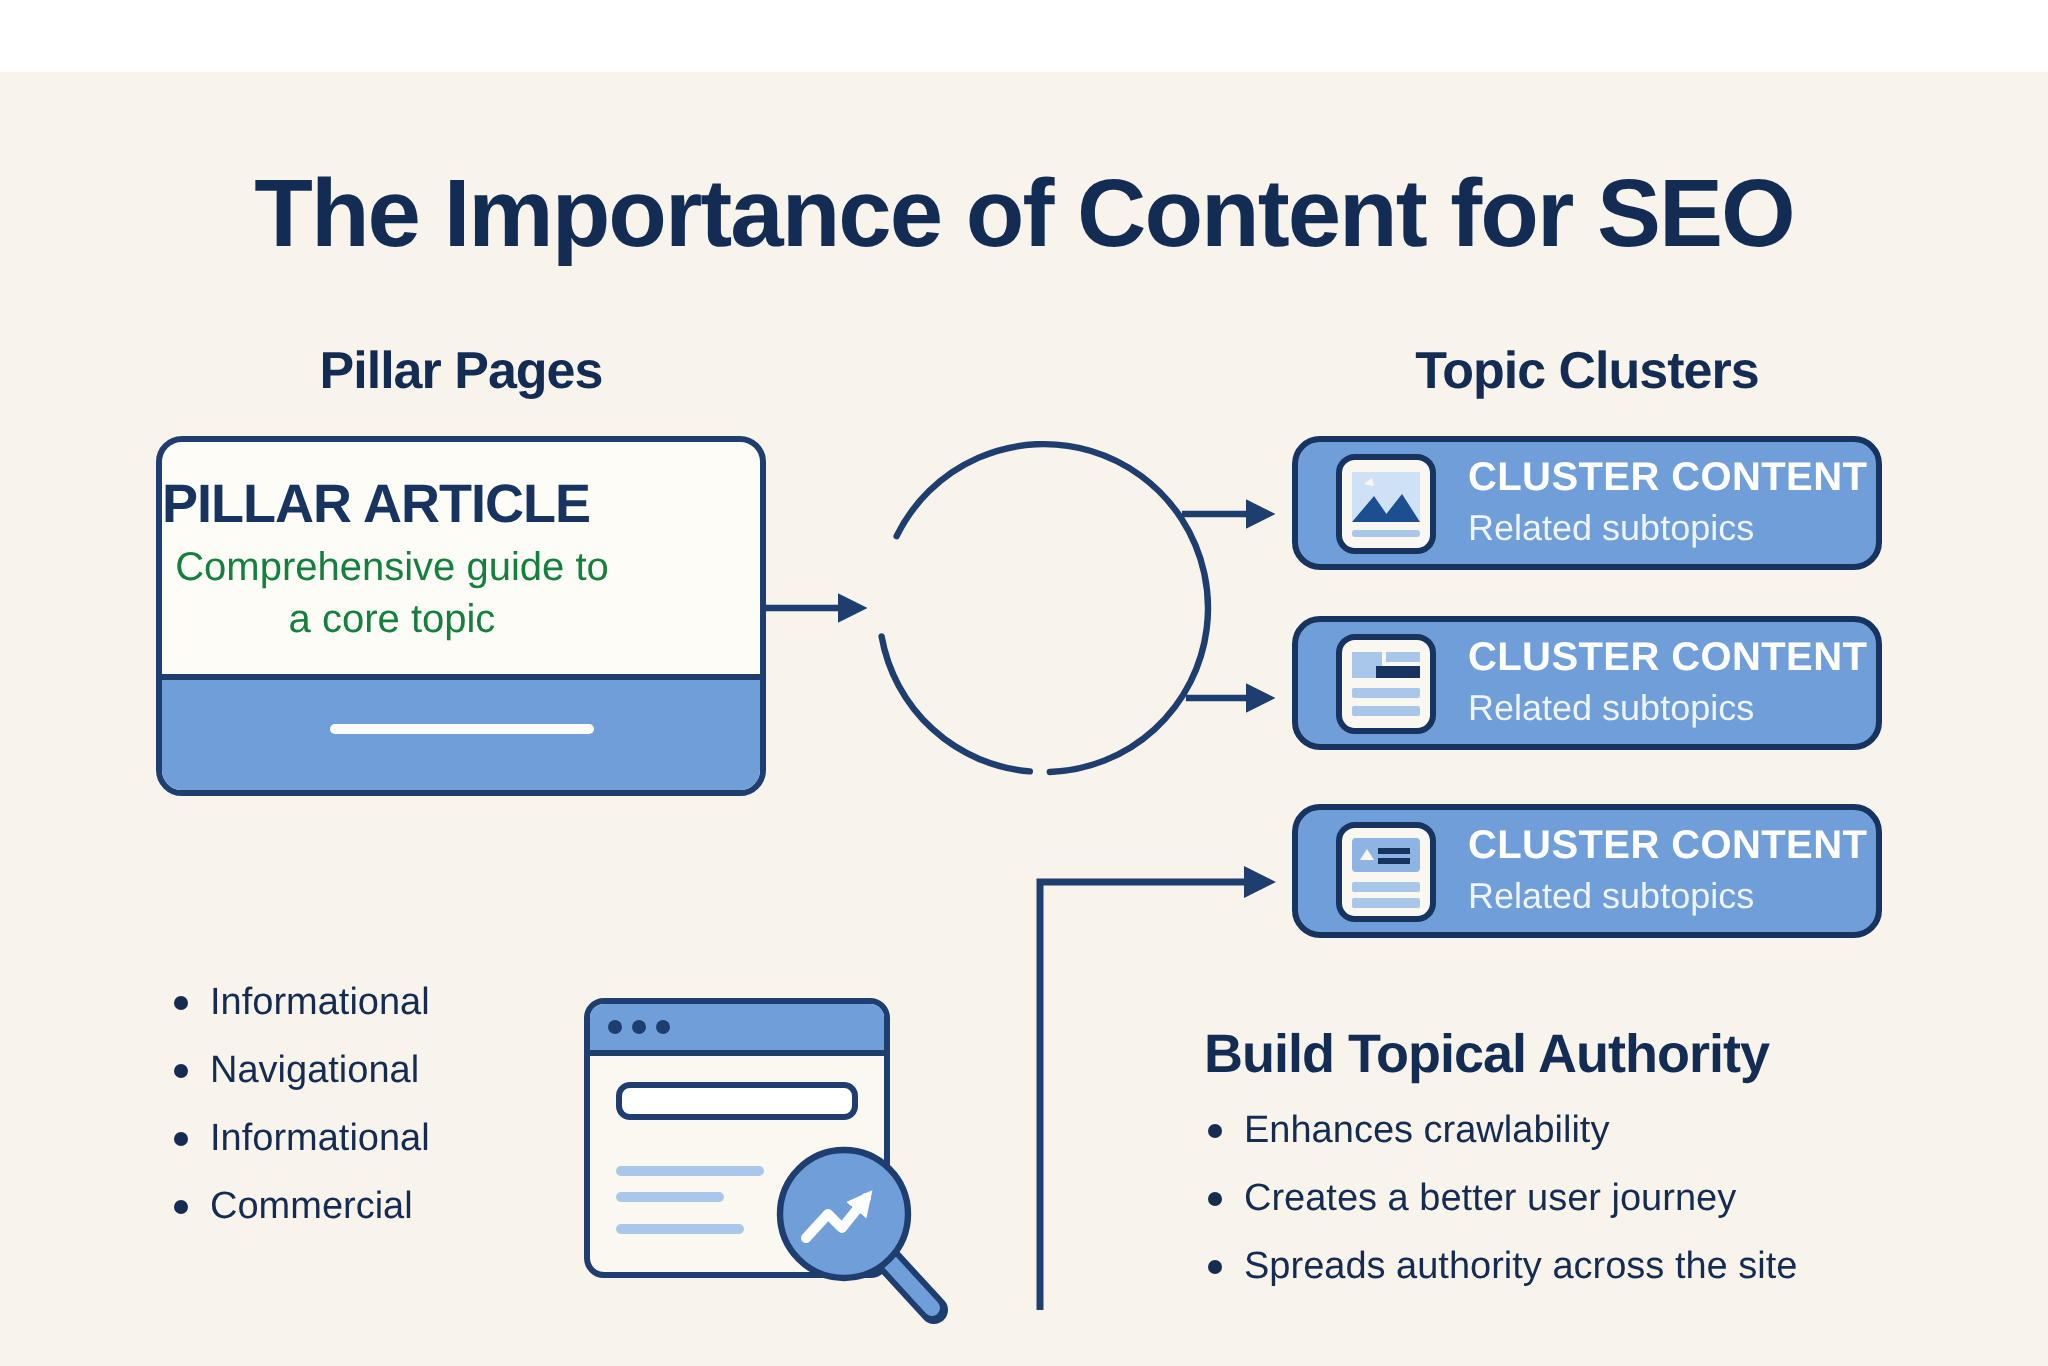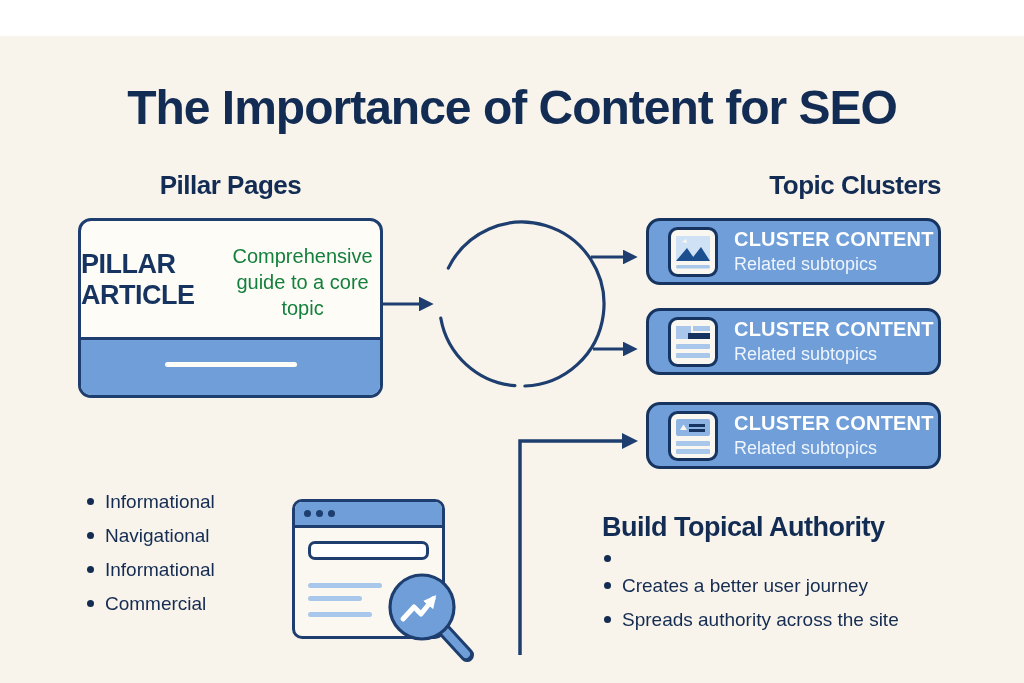--- a/index.html
+++ b/index.html
@@ -18,21 +18,21 @@
   .h2{font-size:26px; font-weight:bold; letter-spacing:-0.5px; color:#132c54;}
   .h2-center{text-align:center;}
   
   .connectors{top:0; left:0; pointer-events:none;}
   
   .pillar-card{
     left:78px; top:182px; width:305px; height:180px;
     background:#fdfcf7; border:3px solid #1d3e6e; border-radius:13px;
     box-sizing:border-box; display:flex; flex-direction:column; overflow:hidden;
   }
-  .pillar-top{flex:1; display:flex; flex-direction:row; align-items:center; justify-content:center; padding-top:2px;}
+  .pillar-top{flex:1; display:flex; flex-direction:column; align-items:flex-start; justify-content:center; padding-top:2px;}
   .pillar-title{font-size:27px; font-weight:bold; letter-spacing:-0.5px; color:#16345f;}
   .pillar-sub{font-size:20px; line-height:26px; width:230px; text-align:center; color:#15803d; margin-top:3px;}
   .pillar-bottom{height:55px; background:#6f9ed9; border-top:3px solid #1d3e6e; position:relative;}
   .pillar-line{position:absolute; left:50%; top:22px; transform:translateX(-50%); width:132px; height:5px; border-radius:3px; background:#fdfcf7;}
   
   .cluster-card{
     left:646px; width:295px; height:67px;
     background:#6f9ed9; border:3px solid #16345f; border-radius:14px;
     box-sizing:border-box; display:flex; align-items:center; gap:16px; padding-left:19px;
   }
@@ -89,21 +89,21 @@
   <div class="abs pillar-card">
     <div class="pillar-top">
       <div class="pillar-title">PILLAR ARTICLE</div>
       <div class="pillar-sub">Comprehensive guide to a core topic</div>
     </div>
     <div class="pillar-bottom">
       <div class="pillar-line"></div>
     </div>
   </div>
 
-  <div class="abs h2 h2-center" style="left:646px; top:134px; width:295px;text-align:right;">Topic Clusters</div>
+  <div class="abs h2 h2-center" style="left:646px; top:134px; width:295px;">Topic Clusters</div>
 
   <div class="abs cluster-card" style="top:182px;">
     <svg class="cluster-icon" viewBox="0 0 50 50">
       <rect x="1.5" y="1.5" width="47" height="47" rx="8" fill="#faf7f0" stroke="#16345f" stroke-width="3"></rect>
       <rect x="8" y="9" width="34" height="25" fill="#cfe2f5"></rect>
       <path d="M8 34 L19 21 L28 34 Z" fill="#1c4f8f"></path>
       <path d="M22 34 L33 20 L42 34 L42 34 Z" fill="#1c4f8f"></path>
       <path d="M14 15 L18 12 L19 16 Z" fill="#faf7f0"></path>
       <rect x="8" y="38" width="34" height="3.5" rx="1.5" fill="#a9c7ea"></rect>
     </svg>
@@ -181,20 +181,21 @@
     <line x1="64" y1="64" x2="86" y2="88" stroke="#6f9ed9" stroke-width="8" stroke-linecap="round"></line>
     <circle cx="42" cy="41" r="32" fill="#6f9ed9" stroke="#1d3e6e" stroke-width="3.2"></circle>
     <polyline points="23,53 34,41 41,48 53,33" fill="none" stroke="#ffffff" stroke-width="5" stroke-linecap="round" stroke-linejoin="round" marker-end="url(#arrowhead-white)"></polyline>
   </svg>
 
   <div class="abs h2" style="left:602px; top:476px; font-size:27px;">Build Topical Authority</div>
 
   <div class="abs bullet-list" style="left:604px; top:519px;">
     <div class="bullet-row">
         <span class="bullet-dot"></span>
+        <span>Enhances crawlability</span>
       </div>
     <div class="bullet-row">
         <span class="bullet-dot"></span>
         <span>Creates a better user journey</span>
       </div>
     <div class="bullet-row">
         <span class="bullet-dot"></span>
         <span>Spreads authority across the site</span>
       </div>
   </div>

